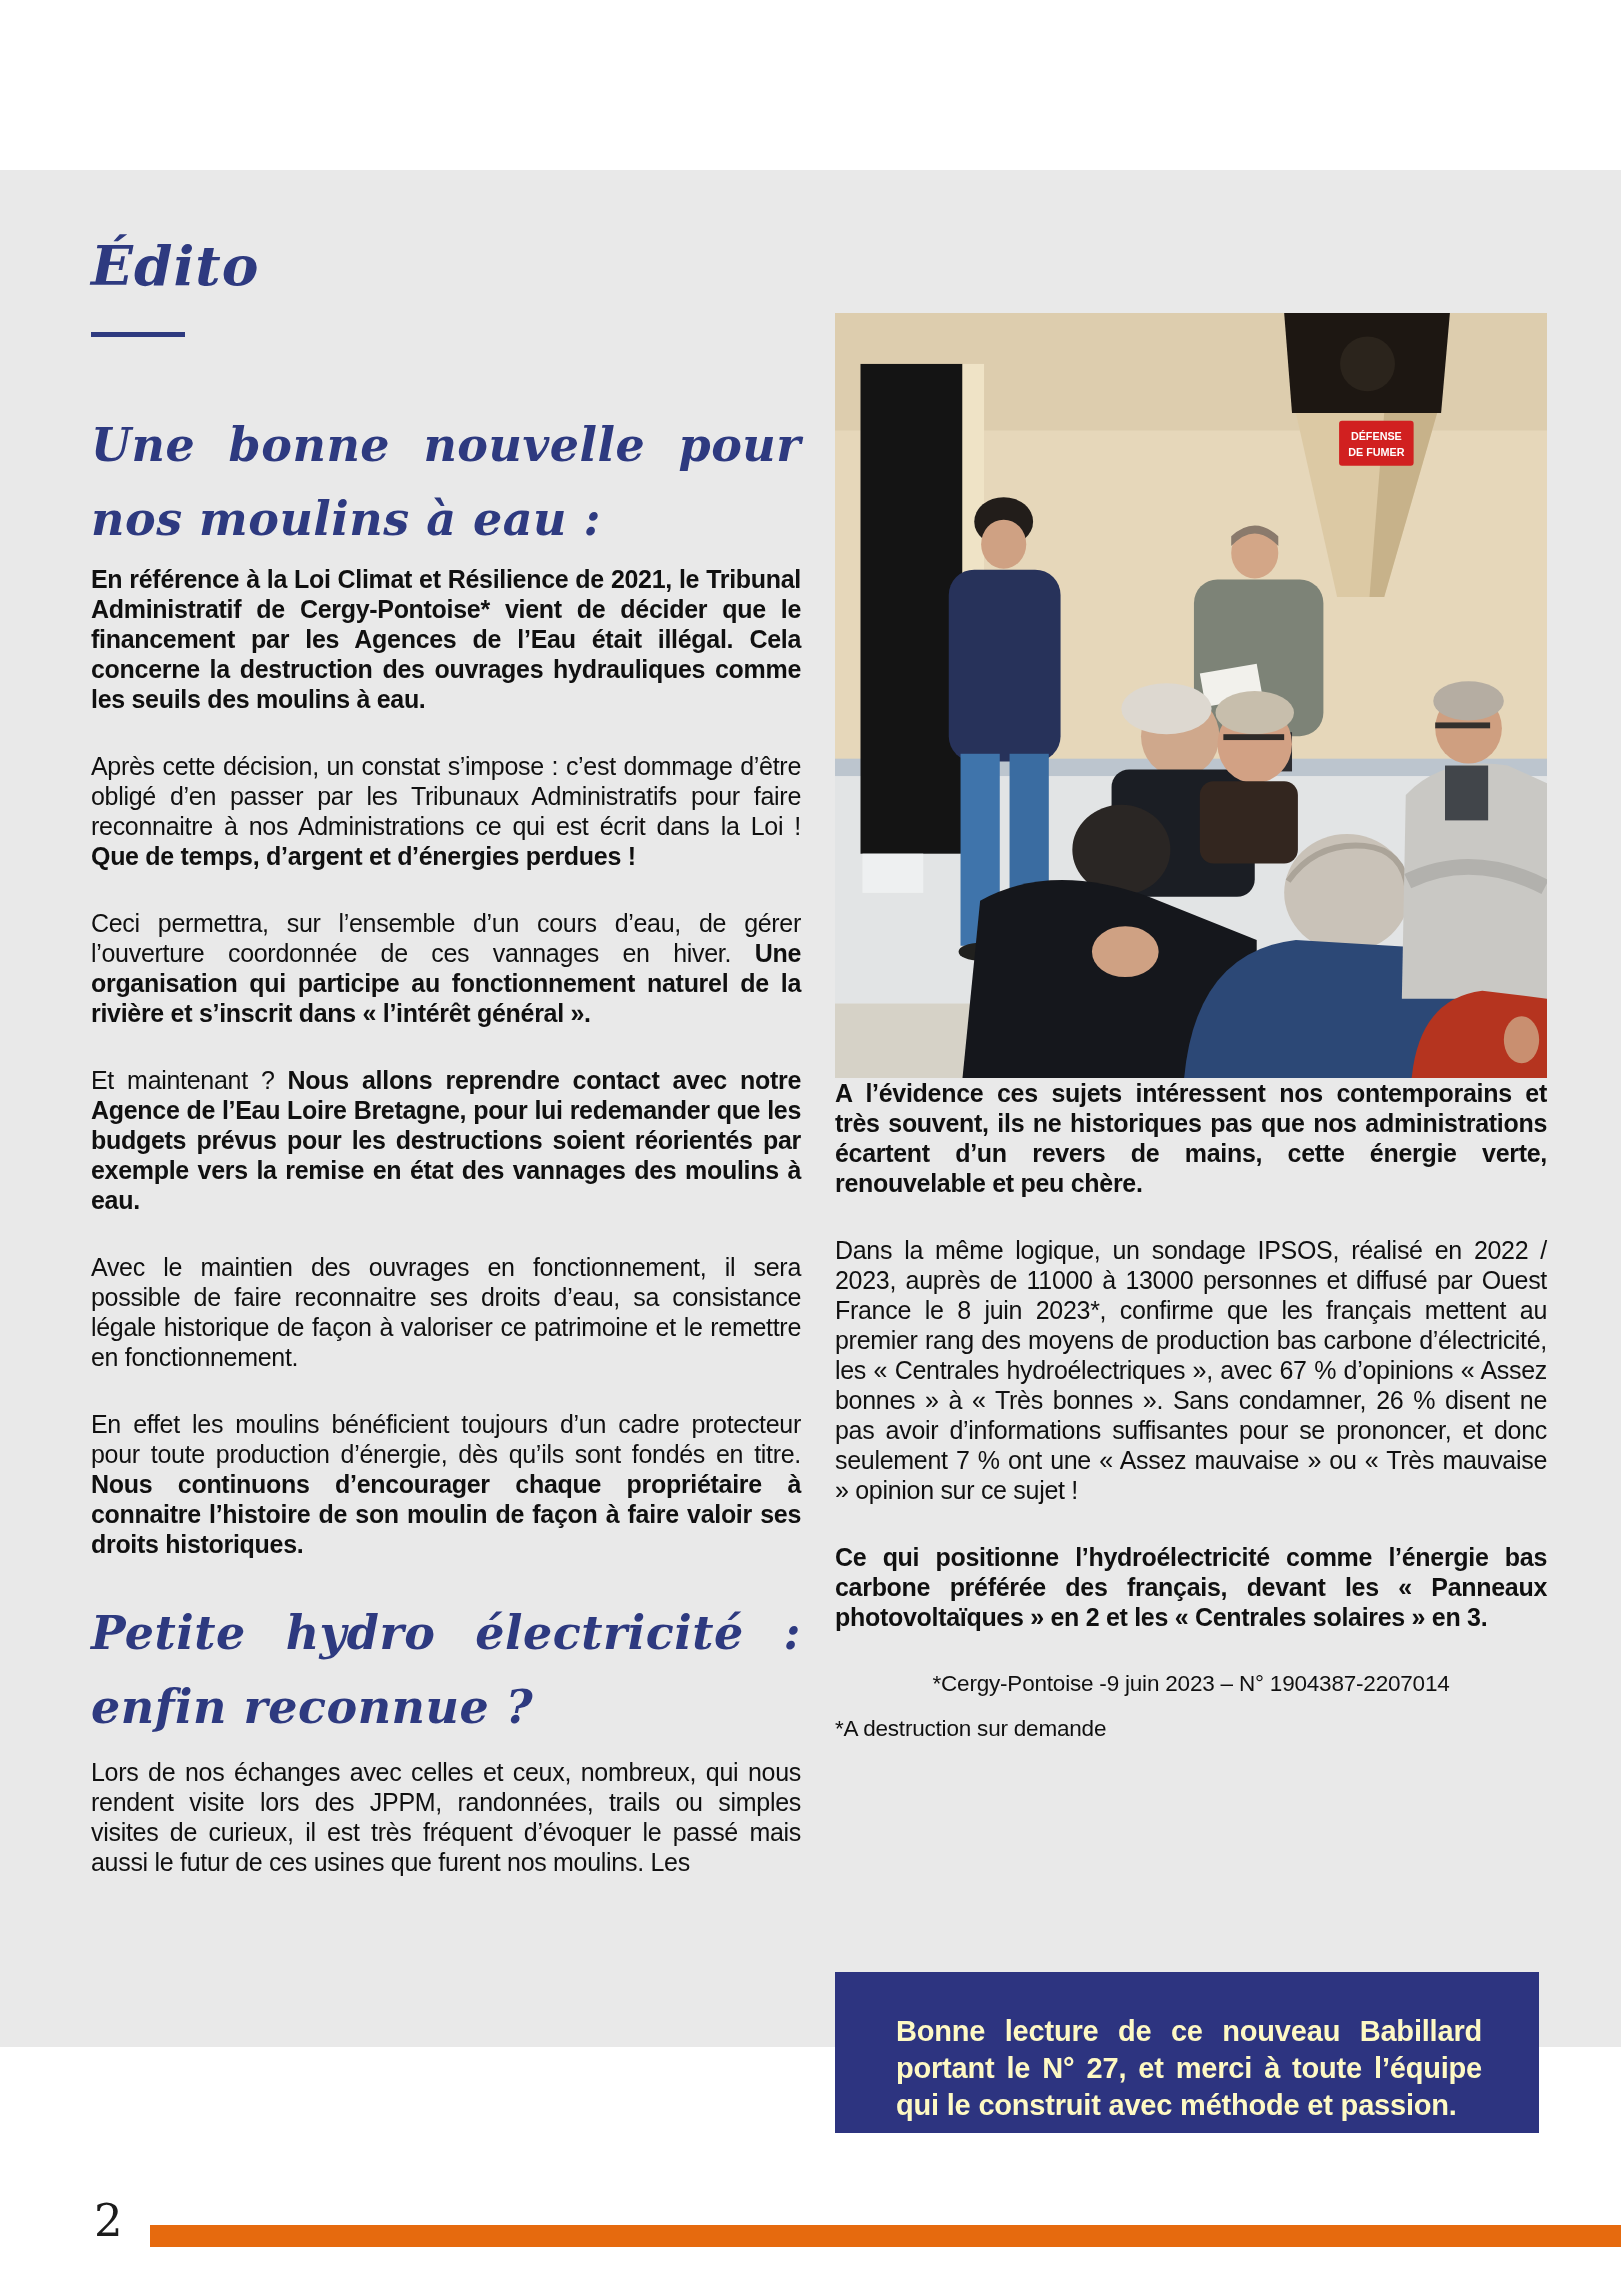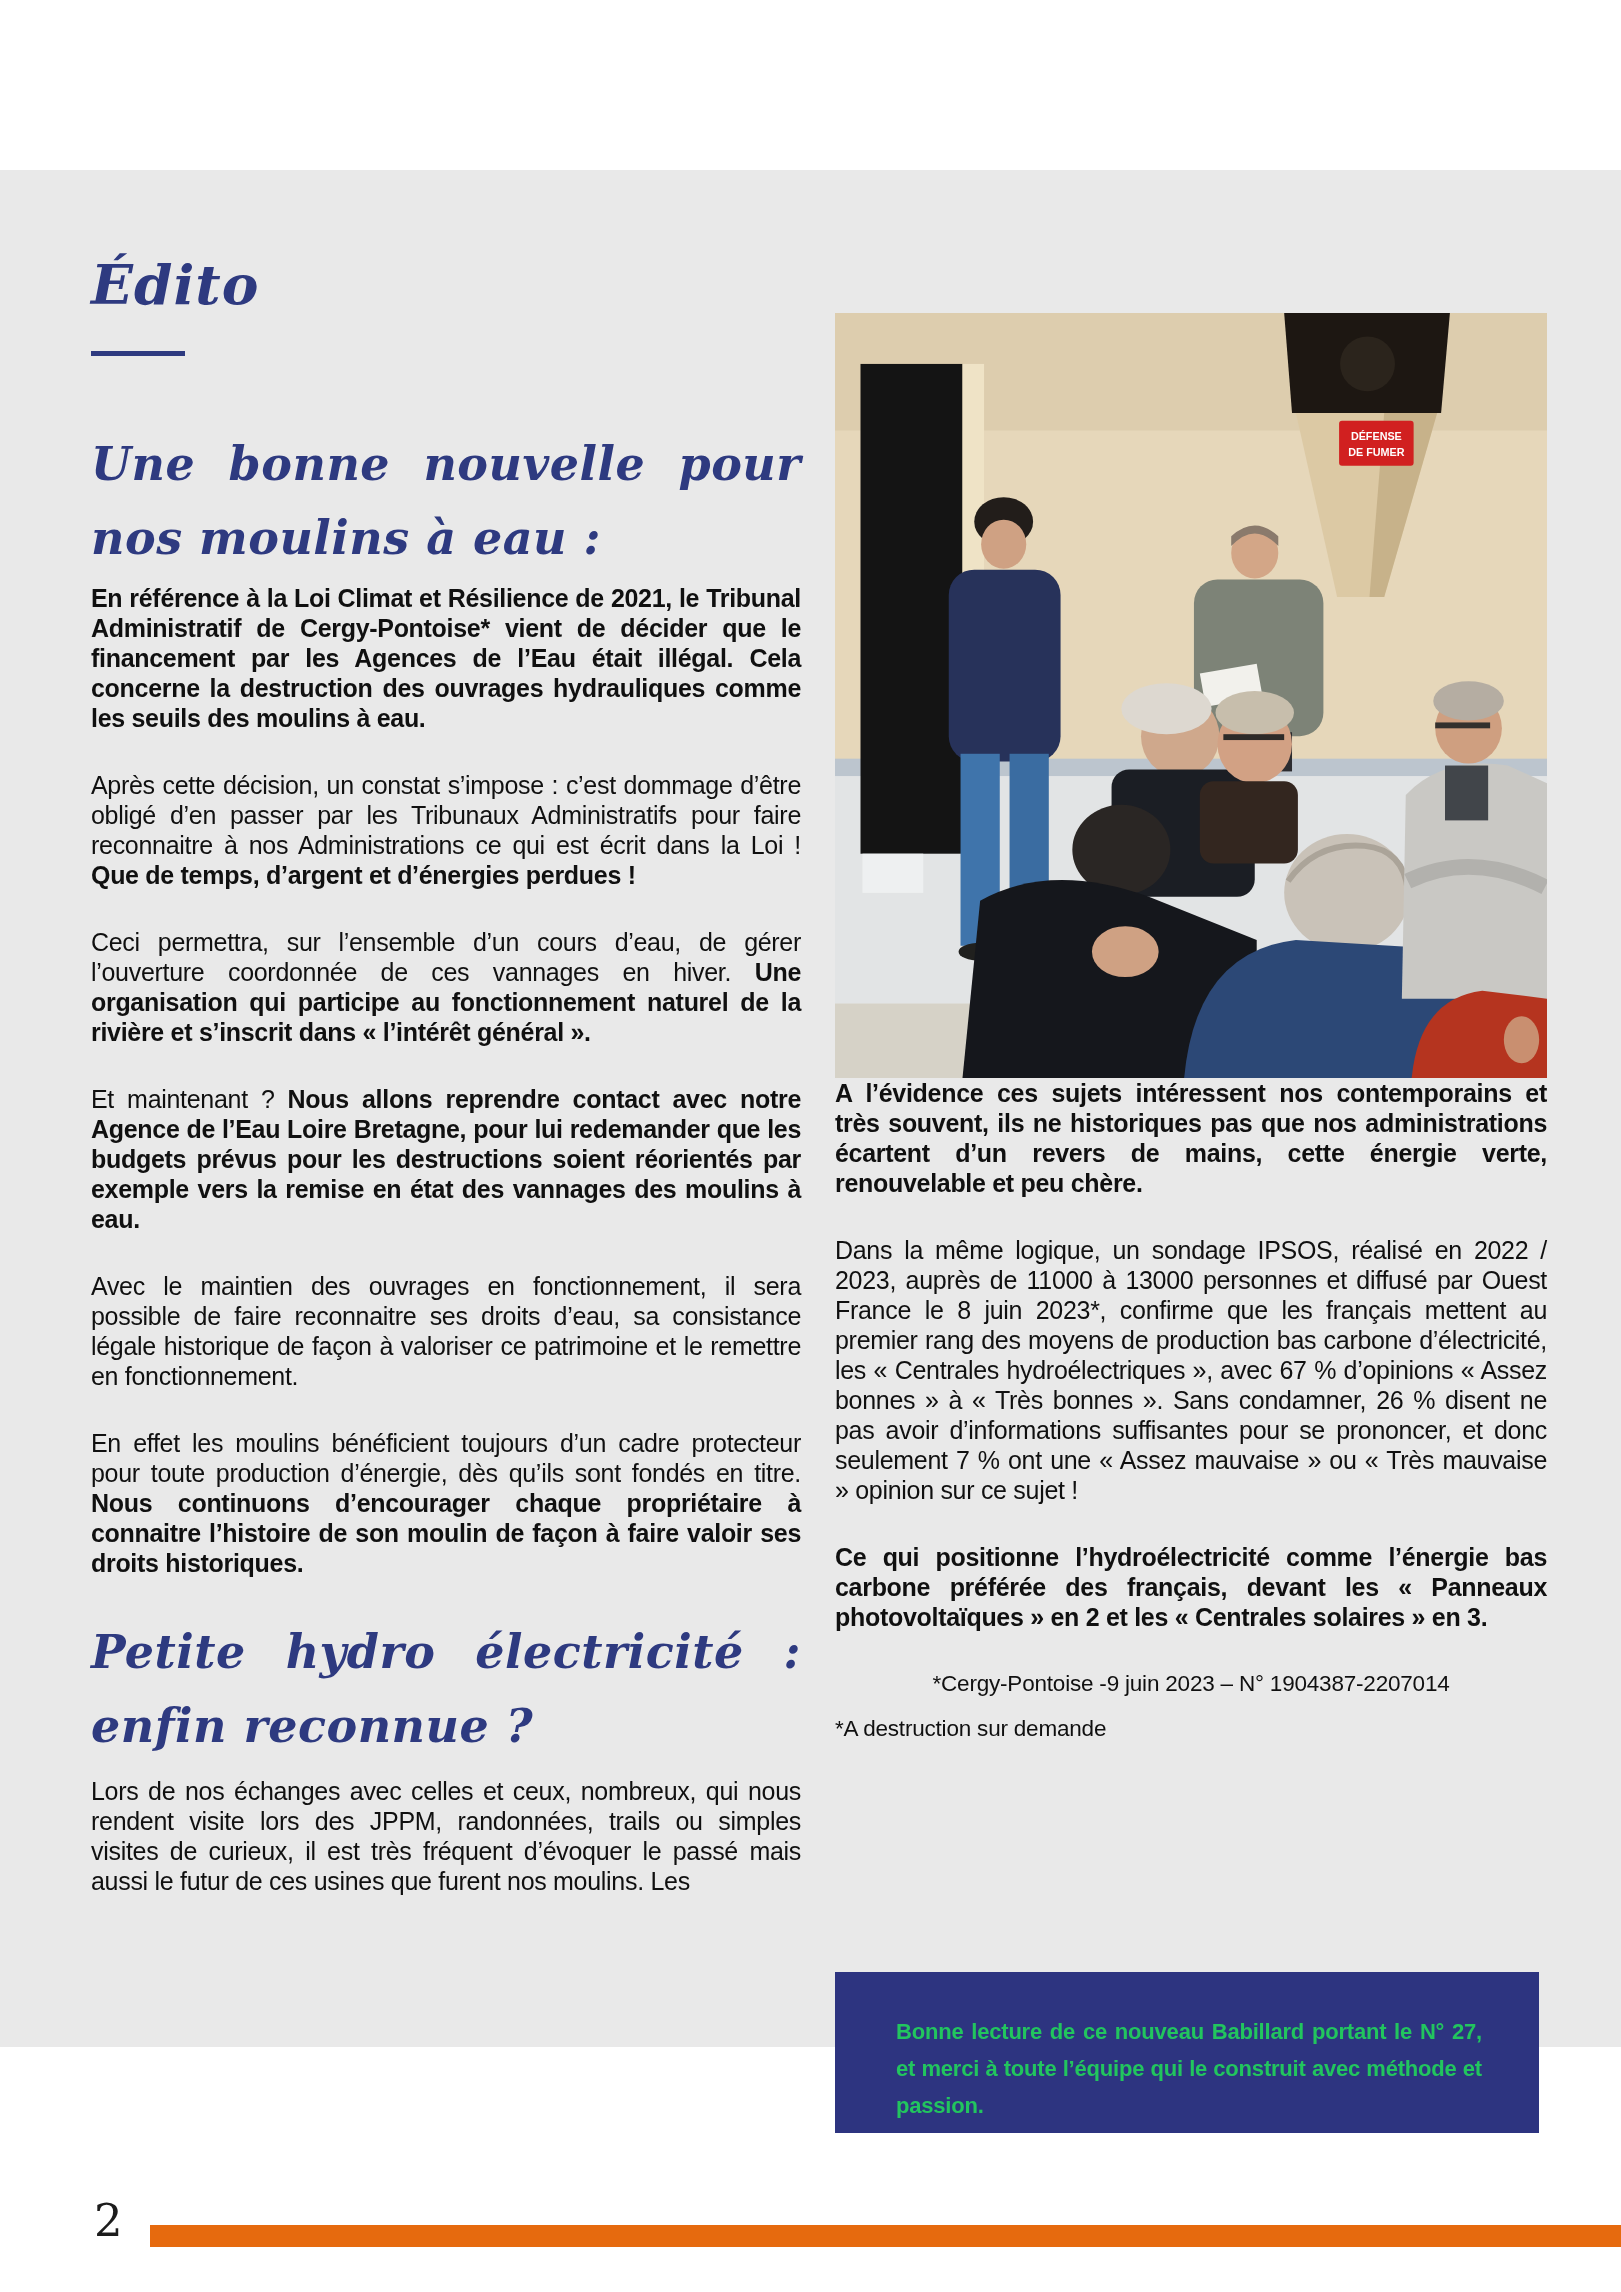--- a/index.html
+++ b/index.html
@@ -22,21 +22,21 @@
   .col-right{
     position:absolute;left:835px;top:313px;width:712px;
   }
   
   .script{
     font-family:"DejaVu Serif",serif;
     font-style:italic;font-weight:bold;
     color:#2e3a80;
   }
   .edito{
-    margin-top:82px;
+    margin-top:63px;
     font-size:55px;line-height:1.2;
     letter-spacing:1px;
   }
   .edito-rule{
     width:94px;height:4.9px;background:#2e3a80;margin-top:33px;
   }
   .h-script{
     margin-top:71px;
     font-size:46px;line-height:74px;
     text-align:justify;
@@ -62,22 +62,22 @@
   .photo{
     width:712px;height:765px;display:block;
   }
   
   .bluebox{
     position:absolute;left:835px;top:1972px;width:704px;height:161px;
     background:#2d3480;box-sizing:border-box;
     padding:41px 57px 0 61px;
   }
   .bluebox p{
-    margin:0;color:#22c55e;font-weight:bold;
-    font-size:22px;line-height:37px;text-align:justify;
+    margin:0;color:#fef9c3;font-weight:bold;
+    font-size:29px;line-height:37px;text-align:justify;
     letter-spacing:-0.2px;
   }
   
   .page-number{
     position:absolute;left:94px;top:2194px;
     font-family:"DejaVu Serif",serif;
     font-size:45px;color:#1c1c1c;
   }
   .footer-bar{
     position:absolute;left:150px;top:2225px;width:1471px;height:21.6px;

